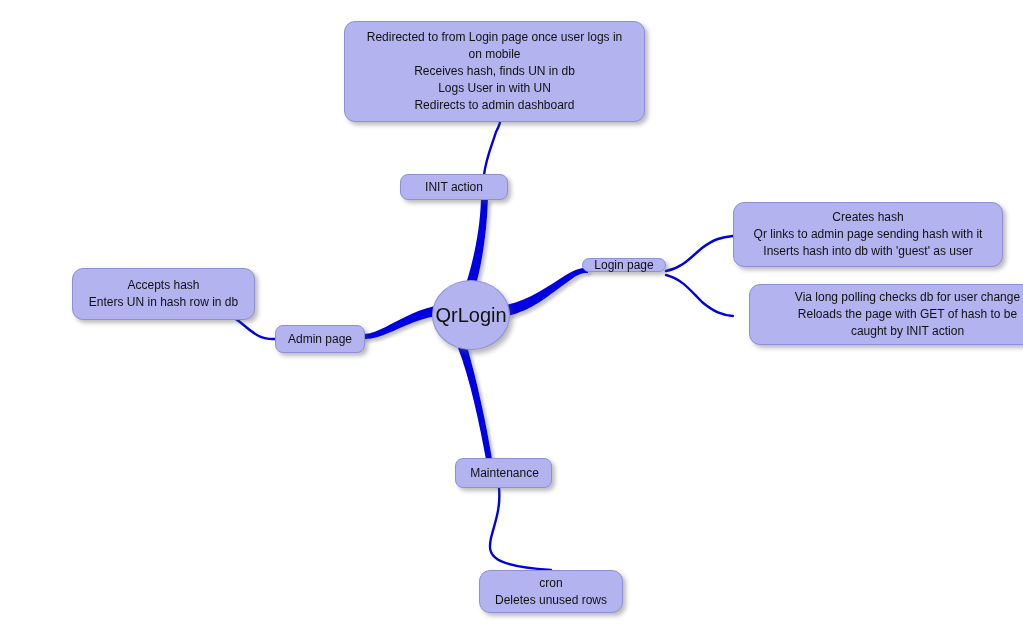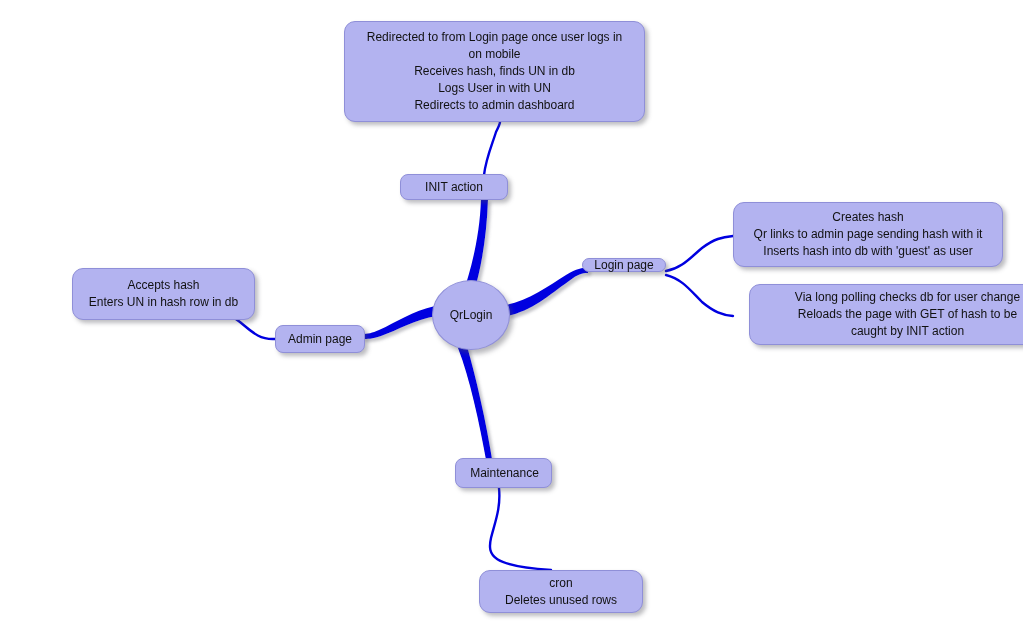--- a/index.html
+++ b/index.html
@@ -42,21 +42,21 @@
   }
   .node.leaf {
     border-radius: 11px;
   }
   .node.pill {
     border-radius: 8px;
   }
   .node.root {
     border-radius: 50%;
     box-shadow: 3px 4px 5px rgba(80,80,90,0.40);
-    font-size: 12px;
+    font-size: 20px;
     padding: 0;
   }
 </style>
 </head>
 <body>
 
 <div id="canvas">
 
   <svg id="edges" viewBox="0 0 1023 636" xmlns="http://www.w3.org/2000/svg">
     <defs>
@@ -122,18 +122,18 @@
     <span>Admin page</span>
   </div>
   <div class="node leaf" style="left:24px; top:268px; width:183px; height:52px;margin-left:48px;">
     <span>Accepts hash
 Enters UN in hash row in db</span>
   </div>
 
   <div class="node pill" style="left:455px; top:458px; width:97px; height:30px;padding-left:10px;">
     <span>Maintenance</span>
   </div>
-  <div class="node leaf" style="left:479px; top:570px; width:164px; height:43px;">
+  <div class="node leaf" style="left:479px; top:570px; width:144px; height:43px;">
     <span>cron
 Deletes unused rows</span>
   </div>
 
 </div>
 
 </body></html>

